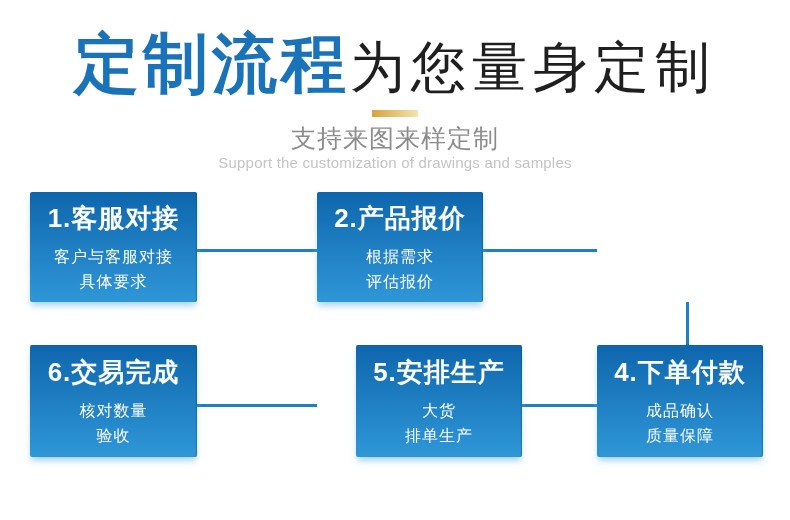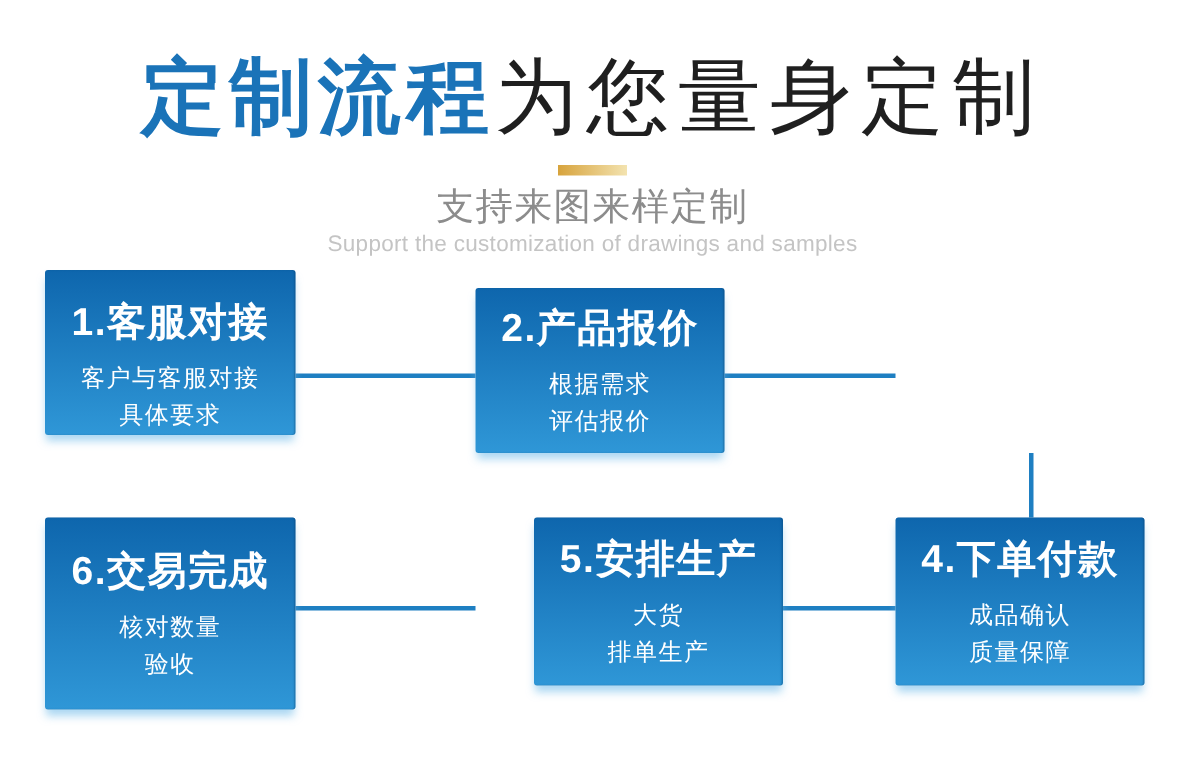--- a/index.html
+++ b/index.html
@@ -21,21 +21,21 @@
   .title-row {
     position: absolute;
     top: 28px;
     left: 0;
     width: 100%;
     text-align: center;
     white-space: nowrap;
     line-height: 72px;
   }
   .title-highlight {
-    font-size: 55px;
+    font-size: 65px;
     font-weight: 700;
     color: var(--accent, #1a73b8);
     letter-spacing: 4px;
   }
   .title-rest {
     font-size: 55px;
     font-weight: 300;
     color: var(--title-dark, #1f1f1f);
     letter-spacing: 6px;
   }
@@ -94,24 +94,24 @@
     margin-bottom: 8px;
     letter-spacing: 1px;
   }
   .step-line {
     font-size: 16px;
     line-height: 25px;
     letter-spacing: 1px;
   }
 
   
-  .pos-1 { left: 30px;  top: 180px; width: 167px; justify-content: flex-end; }
+  .pos-1 { left: 30px;  top: 192px; width: 167px; }
   .pos-2 { left: 317px; top: 192px; }
   .pos-3 { left: 597px; top: 192px; }
-  .pos-6 { left: 30px;  top: 345px; width: 167px; height: 128px; }
+  .pos-6 { left: 30px;  top: 345px; width: 167px; height: 112px; }
   .pos-5 { left: 317px; top: 345px; height: 112px; margin-left: 39px; }
   .pos-4 { left: 597px; top: 345px; height: 112px; }
 
   .connector {
     position: absolute;
     background: var(--connector, #1e7fc2);
   }
   .conn-h { height: 3px; }
   .conn-v { width: 3px; }
   .conn-1-2 { left: 197px; top: 249px; width: 120px; }

